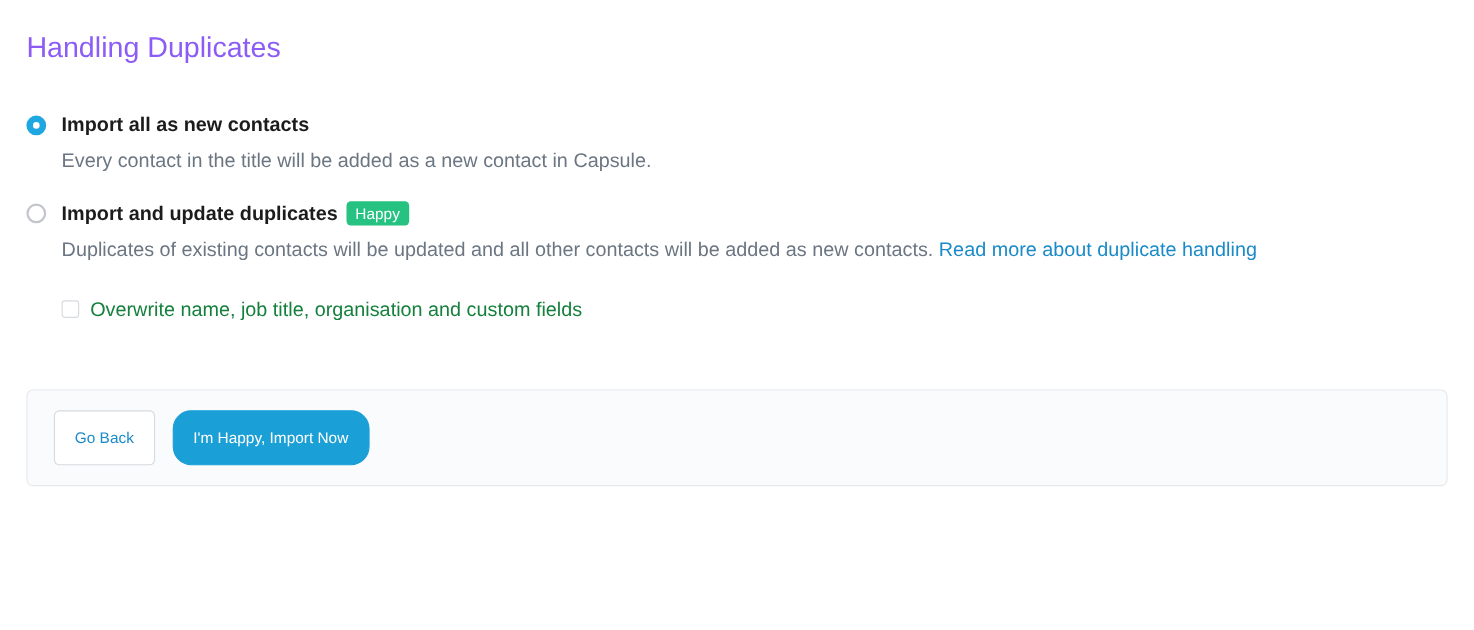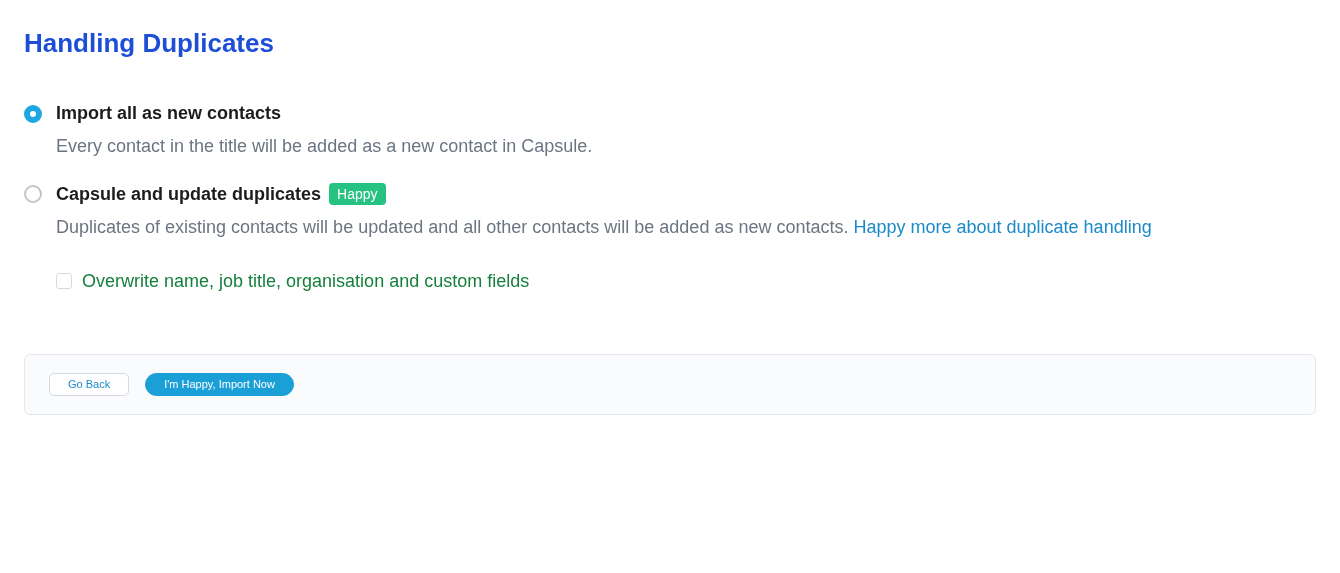--- a/index.html
+++ b/index.html
@@ -9,22 +9,22 @@
     }
     body {
       font-family: -apple-system, BlinkMacSystemFont, "Segoe UI", Helvetica, Arial, sans-serif;
       background: #ffffff;
       padding: 28px 24px;
       width: 1340px;
       color: #333;
     }
     .page-title {
       font-size: 26px;
-      font-weight: 700;
-      color: #1d4ed8;
+      font-weight: 400;
+      color: #8b5cf6;
       margin-bottom: 44px;
     }
     .option-list {
       display: flex;
       flex-direction: column;
       gap: 24px;
     }
     .option {
       display: flex;
       flex-direction: column;
@@ -117,22 +117,22 @@
       border-radius: 6px;
       padding: 18px 24px;
       display: flex;
       align-items: center;
       gap: 16px;
     }
     .btn {
       display: inline-flex;
       align-items: center;
       justify-content: center;
-      padding: 4px 18px;
-      font-size: 11px;
+      padding: 16px 18px;
+      font-size: 14px;
       border-radius: 5px;
       cursor: pointer;
       border: 1px solid transparent;
       line-height: 1.2;
     }
     .btn-secondary {
       background: #ffffff;
       border-color: #d6d9de;
       color: #1a8ac9;
     }
@@ -156,26 +156,26 @@
       <span class="option-title">Import all as new contacts</span>
     </div>
     <div class="option-desc">Every contact in the title will be added as a new contact in Capsule.</div>
   </div>
 
 
   <div class="option">
     <div class="option-header">
       <span class="radio"></span>
       <span class="option-title">
-        <span>Capsule and update duplicates</span>
+        <span>Import and update duplicates</span>
         <span class="badge">Happy</span>
       </span>
     </div>
     <div class="option-desc">
-      <span>Duplicates of existing contacts will be updated and all other contacts will be added as new contacts. </span><a class="link">Happy more about duplicate handling</a>
+      <span>Duplicates of existing contacts will be updated and all other contacts will be added as new contacts. </span><a class="link">Read more about duplicate handling</a>
     </div>
     <div class="checkbox-row">
       <span class="checkbox"></span>
       <span class="checkbox-label">Overwrite name, job title, organisation and custom fields</span>
     </div>
   </div>
 
 </div>
 
 <div class="footer-bar">

